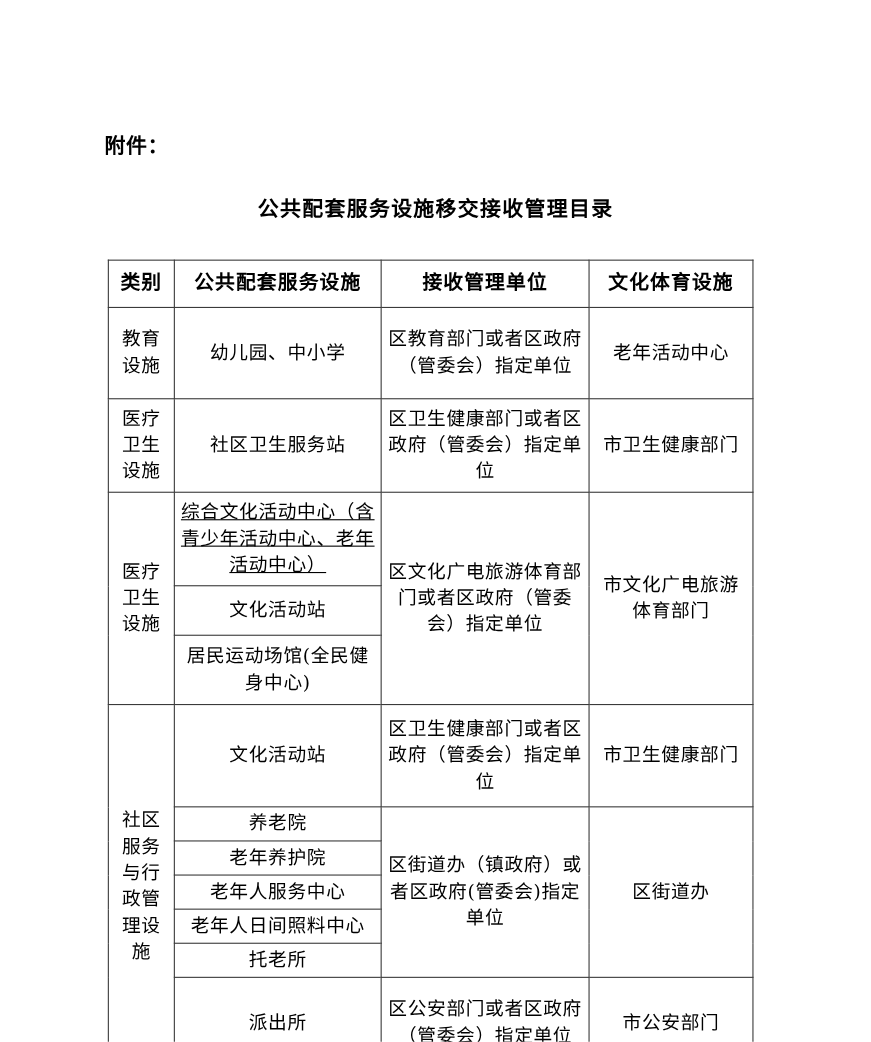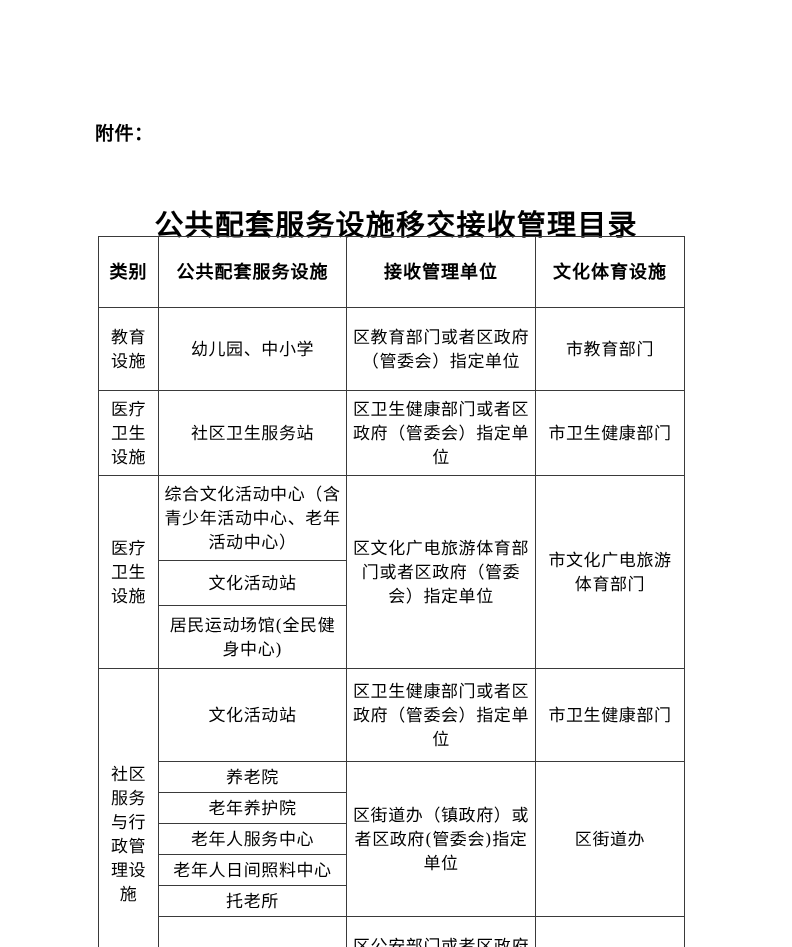--- a/index.html
+++ b/index.html
@@ -36,27 +36,26 @@
     text-align: center;
   }
 
   
   .doc-title {
     position: absolute;
     left: 0;
     right: 0;
     top: 180px;
     text-align: center;
-    font-family: Liberation Sans, sans-serif;
-    font-size: 29px;
+    font-family: Liberation Mono, monospace;
+    font-size: 19px;
     font-weight: 700;
     letter-spacing: 1.2px;
     line-height: 1.25;
     white-space: nowrap;
-    margin-top: 27px;
   }
 
   
   .table-wrap {
     position: absolute;
     left: 98px;
     top: 236px;
     width: 586px;
   }
   table.catalog {
@@ -76,21 +75,21 @@
     letter-spacing: 0.6px;
     font-weight: 400;
     word-break: break-all;
   }
   table.catalog thead th {
     font-family: "DejaVu Sans", "Liberation Sans", sans-serif;
     font-weight: 700;
     font-size: 18px;
     letter-spacing: 1px;
     height: 38px;
-    padding: 16px 4px;
+    padding: 2px 4px;
     margin-left: 47px;
   }
   
   col.c-cat  { width: 60px; }
   col.c-fac  { width: 188px; }
   col.c-recv { width: 189px; }
   col.c-dept { width: 149px; }
 
   td.cat-cell {
     letter-spacing: 2px;
@@ -128,33 +127,33 @@
           <th>接收管理单位</th>
           <th>文化体育设施</th>
         </tr>
       </thead>
       <tbody>
 
         <tr>
           <td class="cat-cell tall">教育设施</td>
           <td class="tall">幼儿园、中小学</td>
           <td class="tall">区教育部门或者区政府（管委会）指定单位</td>
-          <td class="tall">市教育部门</td>
+          <td class="tall">老年活动中心</td>
         </tr>
 
         <tr>
           <td class="cat-cell tall2">医疗卫生设施</td>
           <td class="tall2">社区卫生服务站</td>
           <td class="tall2">区卫生健康部门或者区政府（管委会）指定单位</td>
           <td class="tall2">市卫生健康部门</td>
         </tr>
 
         <tr>
           <td class="cat-cell" rowspan="3">医疗卫生设施</td>
-          <td style="height:80px;">综合文化活动中心（含青少年活动中心、老年活动中心）</td>
+          <td style="height:80px;text-decoration:underline;">综合文化活动中心（含青少年活动中心、老年活动中心）</td>
           <td rowspan="3">区文化广电旅游体育部门或者区政府（管委会）指定单位</td>
           <td rowspan="3">市文化广电旅游体育部门</td>
         </tr>
         <tr>
           <td style="height:40px;text-align:center;">文化活动站</td>
         </tr>
         <tr>
           <td style="height:58px;text-align:center;">居民运动场馆(全民健身中心)</td>
         </tr>
 

